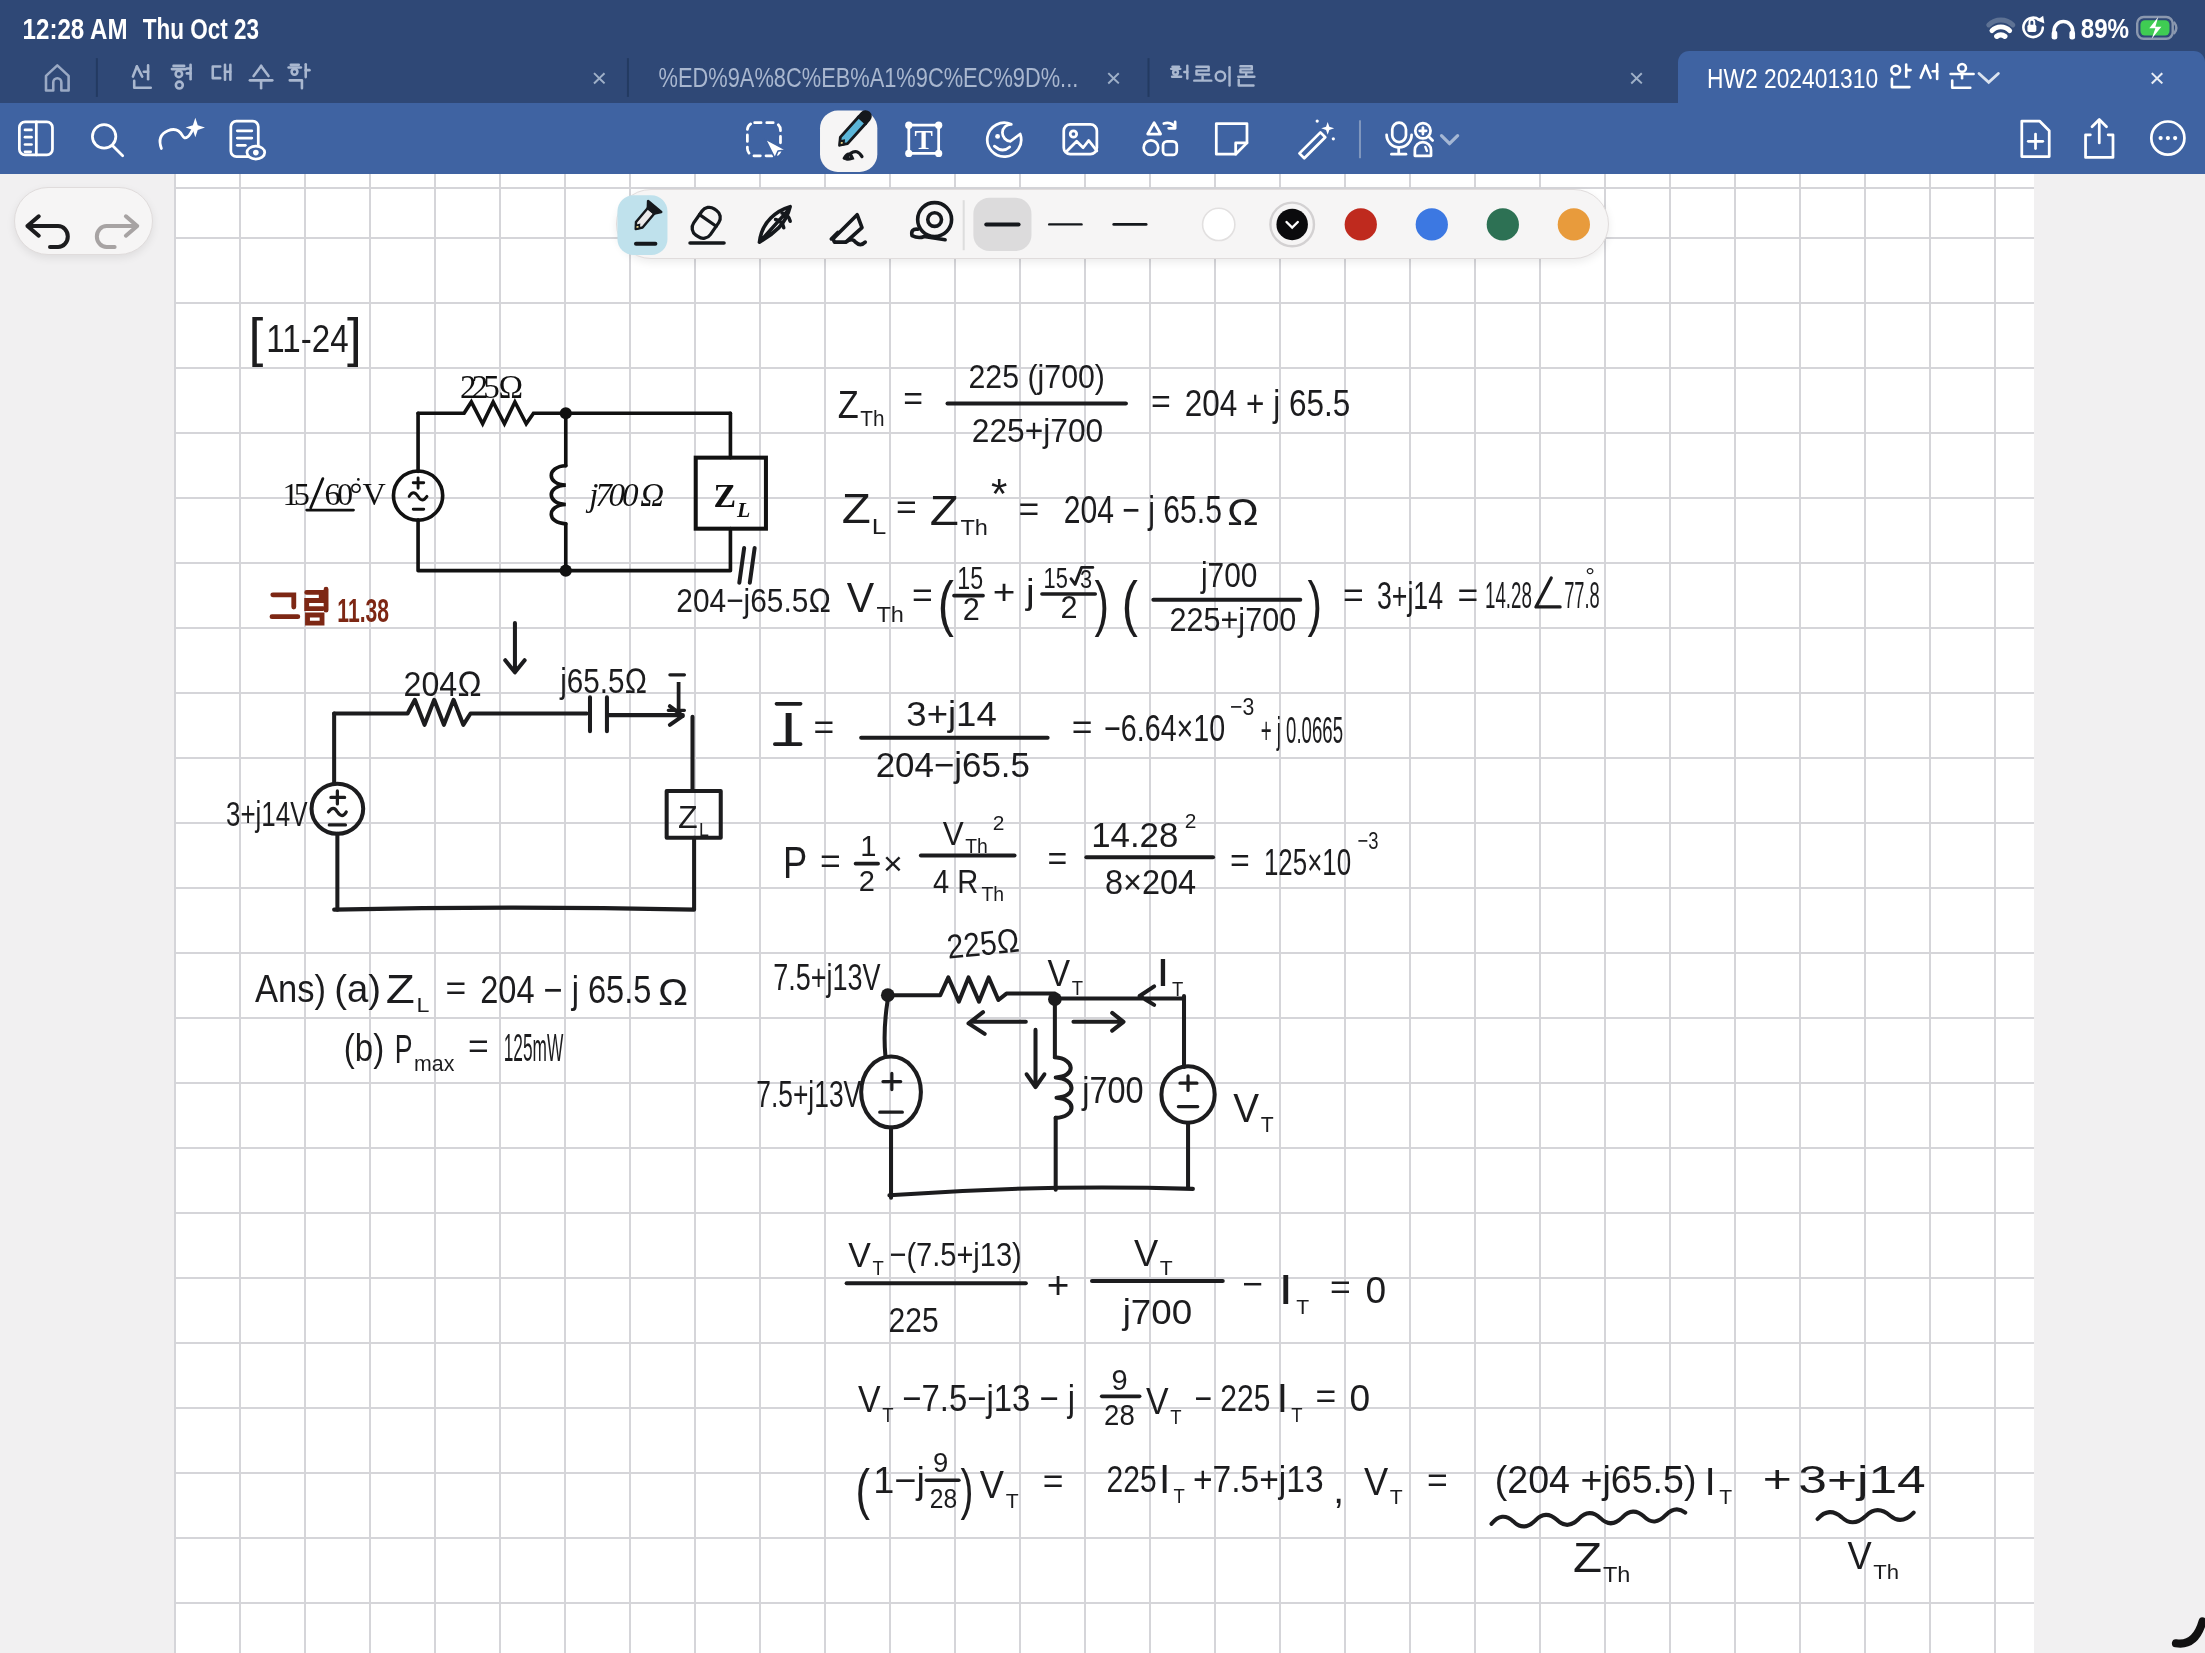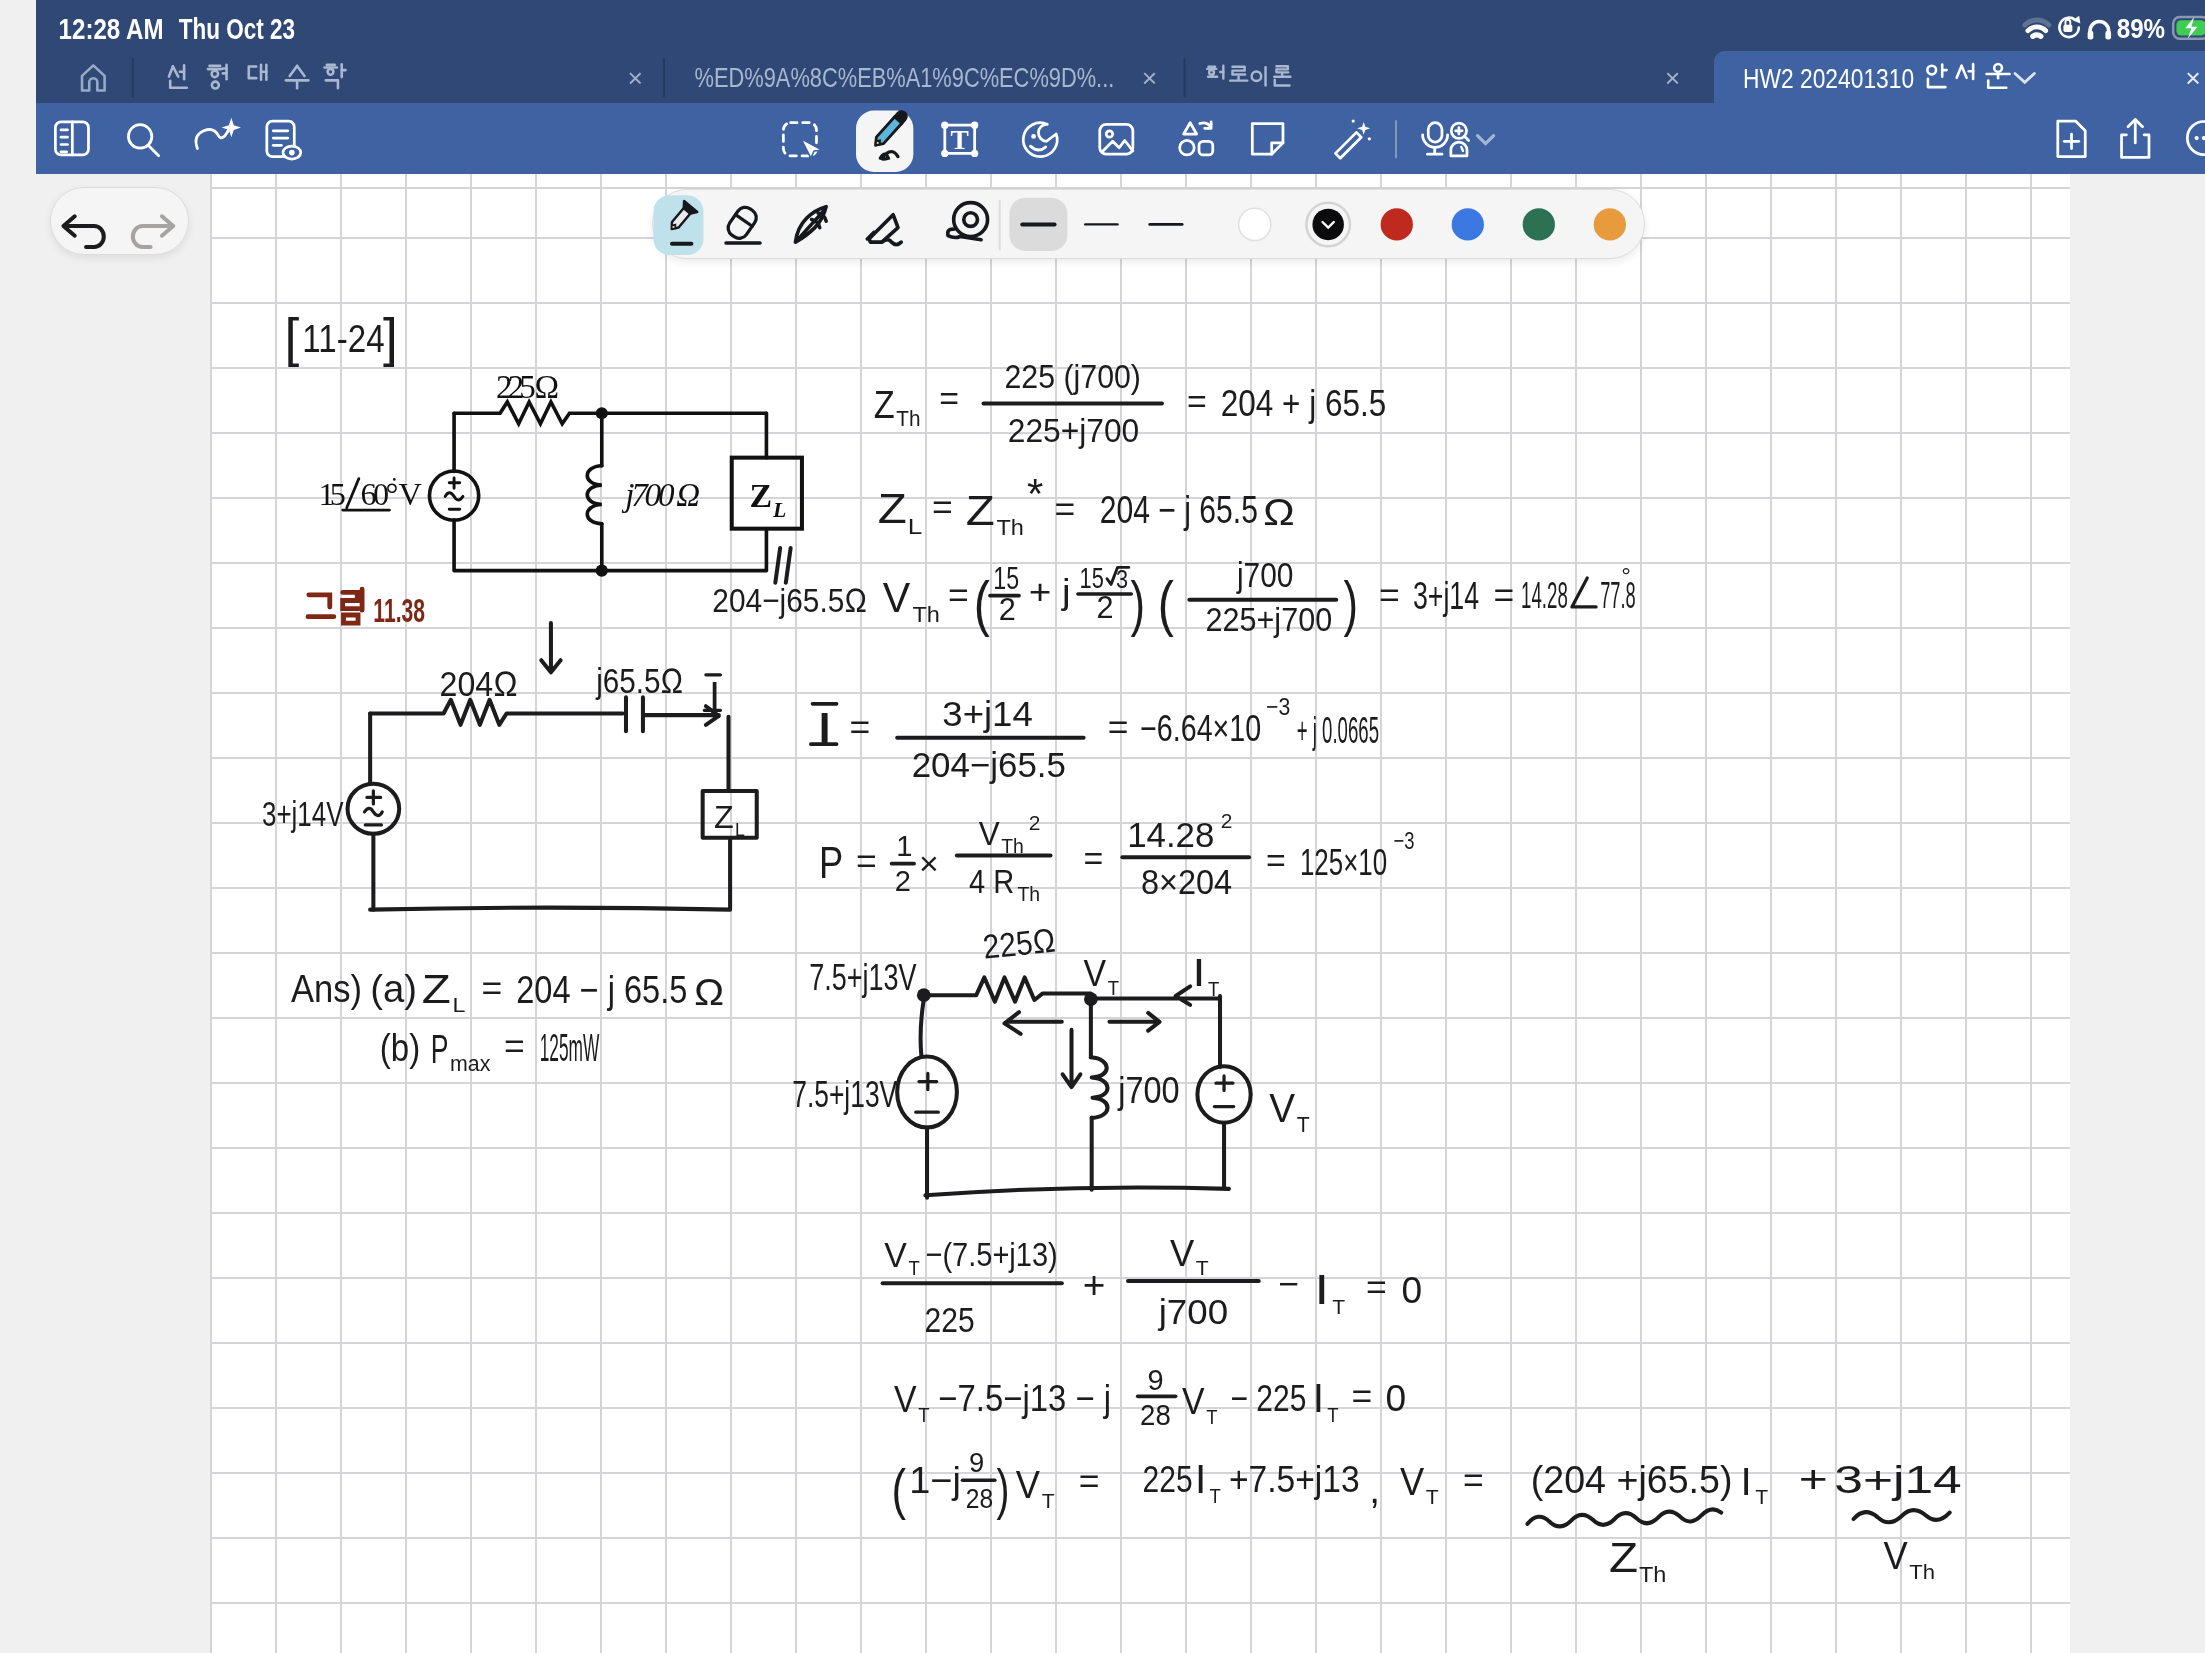--- a/index.html
+++ b/index.html
@@ -1,17 +1,17 @@
 <!DOCTYPE html>
 <html style="font-size:13px"><head>
 <meta charset="utf-8">
 <style>
   html,body{margin:0;padding:0;width:2205px;height:1653px;overflow:hidden;
     background:#f1f0f1;font-family:"Liberation Sans",sans-serif;}
-  #page{position:relative;width:1934px;height:1653px;margin-left:36px;}
+  #page{position:relative;width:1934px;height:1653px;}
   #navy{position:absolute;left:0;top:0;width:2205px;height:103px;background:#2f4876;}
   #toolbar{position:absolute;left:0;top:103px;width:2205px;height:71px;background:#3f63a2;}
   #activetab{position:absolute;left:1678px;top:51px;width:527px;height:52px;background:#3f63a2;
     border-radius:11.3px 11.3px 0 0;}
   #paper{position:absolute;left:174px;top:174px;width:1860px;height:1480px;background:#ffffff;
     background-image:
       repeating-linear-gradient(to right, #d5d5d9 0px, #d5d5d9 1.6px, transparent 1.6px, transparent 65px),
       repeating-linear-gradient(to bottom, #d5d5d9 0px, #d5d5d9 1.6px, transparent 1.6px, transparent 65px);
     background-position:0px 63px, 0px 63px;}
   .bar{position:absolute;background:#f6f5f5;border:1.6px solid #e0dcdc;border-radius:35px;

